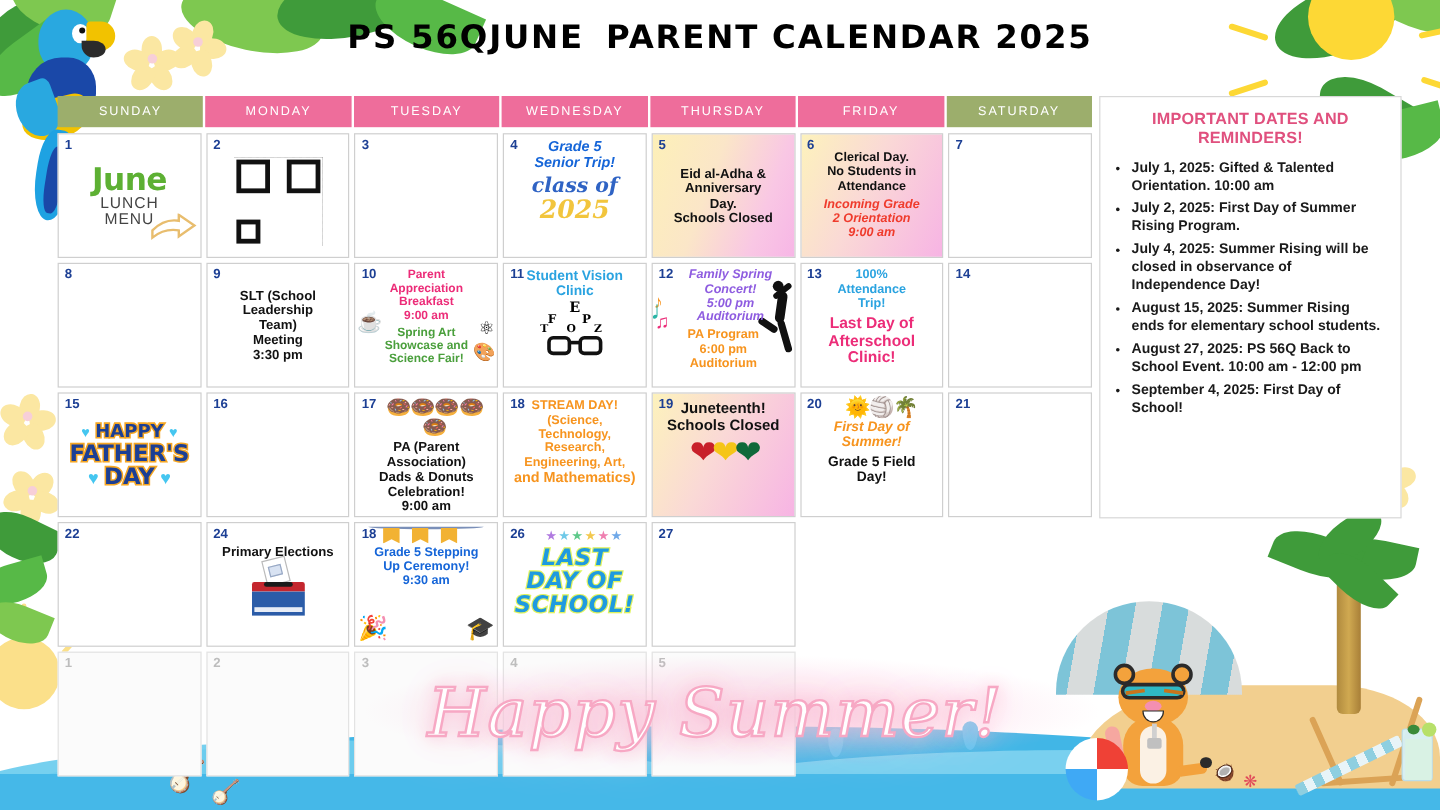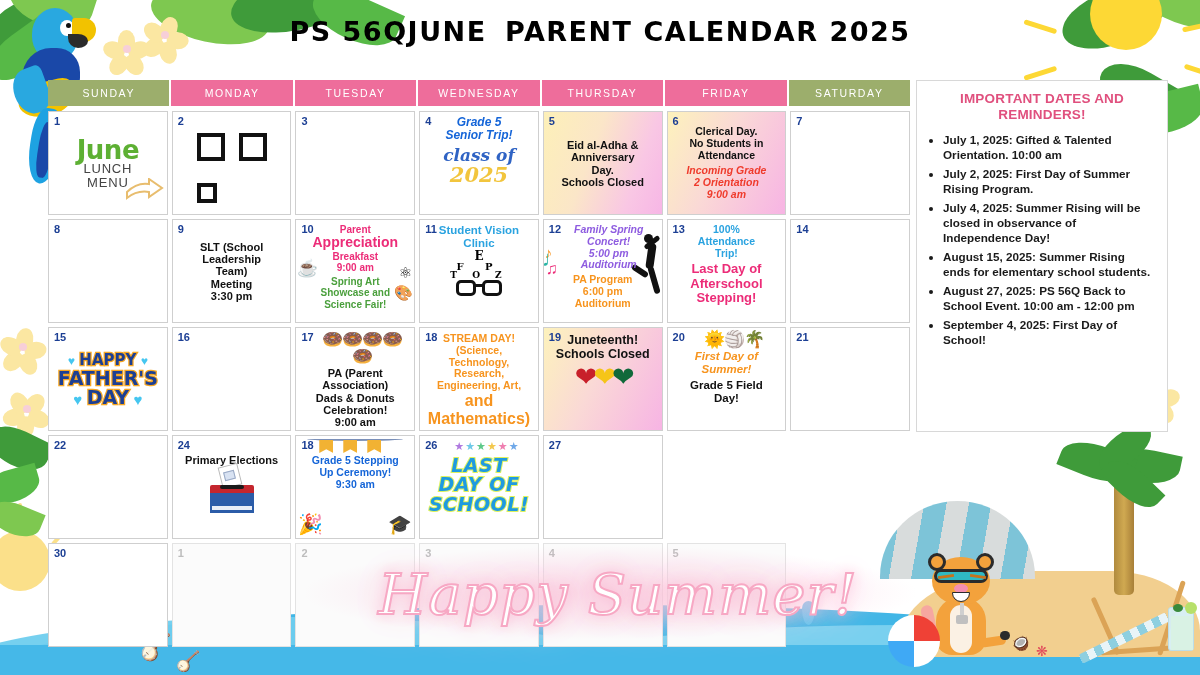--- a/index.html
+++ b/index.html
@@ -134,21 +134,21 @@
           font-size:19px; line-height:1.02; letter-spacing:.5px; }
   .stars { font-size:11px; letter-spacing:1px; margin-top:1px; }
 
   
   .hearts { margin-top:3px; font-size:27px; line-height:1; letter-spacing:-4px; }
 
   
   .emoji-row { font-size:17px; line-height:1; letter-spacing:-1px; }
 
   
-  .happysummer { position:absolute; left:338px; top:548px; width:560px; height:92px;
+  .happysummer { position:absolute; left:316px; top:548px; width:560px; height:92px;
      z-index:7; display:flex; align-items:center; justify-content:center; }
   .hs-text { font-family:"DejaVu Serif", serif; font-style:italic; font-size:56px;
      color:#ffffff; -webkit-text-stroke:2px #f7a8c4;
      text-shadow:0 0 14px #f9b8d0, 0 0 30px #fbd0e0, 0 0 48px #fde4ee;
      letter-spacing:1px; white-space:nowrap; }
   .hs-glow { position:absolute; left:300px; top:545px; width:620px; height:95px;
      background:radial-gradient(ellipse at center, rgba(250,180,210,.55) 0%, rgba(250,180,210,0) 70%);
      z-index:6; }
 
   
@@ -383,21 +383,21 @@
             <div class="ln t-black">Team)</div>
             <div class="ln t-black">Meeting</div>
             <div class="ln t-black">3:30 pm</div>
           </div>
         </div>
 
         <div class="cell">
           <span class="daynum">10</span>
           <div class="cc">
             <div class="ln t-pink" style="font-size:10px;margin-top:1px;">Parent</div>
-            <div class="ln t-pink" style="font-size:14px;">Appreciation</div>
+            <div class="ln t-pink" style="font-size:10px;">Appreciation</div>
             <div class="ln t-pink" style="font-size:10px;">Breakfast</div>
             <div class="ln t-pink" style="font-size:10px;">9:00 am</div>
             <div class="ln t-green" style="font-size:10px;margin-top:3px;">Spring Art</div>
             <div class="ln t-green" style="font-size:10px;">Showcase and</div>
             <div class="ln t-green" style="font-size:10px;">Science Fair!</div>
           </div>
           <span class="deco" style="left:1px;top:38px;font-size:17px;">☕</span>
           <span class="deco" style="right:2px;top:44px;font-size:15px;">⚛</span>
           <span class="deco" style="right:1px;top:64px;font-size:15px;">🎨</span>
         </div>
@@ -444,21 +444,21 @@
         </div>
 
         <div class="cell">
           <span class="daynum">13</span>
           <div class="cc">
             <div class="ln t-skyb" style="font-size:10.5px;margin-top:1px;">100%</div>
             <div class="ln t-skyb" style="font-size:10.5px;">Attendance</div>
             <div class="ln t-skyb" style="font-size:10.5px;">Trip!</div>
             <div class="ln t-pink" style="font-size:13px;margin-top:3px;">Last Day of</div>
             <div class="ln t-pink" style="font-size:13px;">Afterschool</div>
-            <div class="ln t-pink" style="font-size:13px;">Stepping!</div>
+            <div class="ln t-pink" style="font-size:13px;">Clinic!</div>
           </div>
         </div>
 
         <div class="cell">
           <span class="daynum">14</span>
         </div>
       </div>
 
       <div class="wk">
 
@@ -496,21 +496,21 @@
         </div>
 
         <div class="cell">
           <span class="daynum">18</span>
           <div class="cc">
             <div class="ln t-orange" style="font-size:10.5px;margin-top:2px;">STREAM DAY!</div>
             <div class="ln t-orange" style="font-size:10.5px;">(Science,</div>
             <div class="ln t-orange" style="font-size:10.5px;">Technology,</div>
             <div class="ln t-orange" style="font-size:10.5px;">Research,</div>
             <div class="ln t-orange" style="font-size:10.5px;">Engineering, Art,</div>
-            <div class="ln t-orange" style="font-size:16px;">and Mathematics)</div>
+            <div class="ln t-orange" style="font-size:12px;">and Mathematics)</div>
           </div>
         </div>
 
         <div class="cell grad-yp2">
           <span class="daynum">19</span>
           <div class="cc">
             <div class="ln t-black" style="font-size:12.5px;margin-top:2px;">Juneteenth!</div>
             <div class="ln t-black" style="font-size:12.5px;">Schools Closed</div>
             <div class="hearts">
               <span style="color:#c8202a;">❤</span><span style="color:#f5c518;">❤</span><span style="color:#10693a;">❤</span>
@@ -585,23 +585,20 @@
           </div>
         </div>
 
         <div class="cell">
           <span class="daynum">27</span>
         </div>
 
       </div>
 
       <div class="wk">
-        <div class="cell">
-          <span class="daynum">30</span>
-        </div>
         <div class="cell grey">
           <span class="daynum mut">1</span>
         </div>
         <div class="cell grey">
           <span class="daynum mut">2</span>
         </div>
         <div class="cell grey">
           <span class="daynum mut">3</span>
         </div>
         <div class="cell grey">

